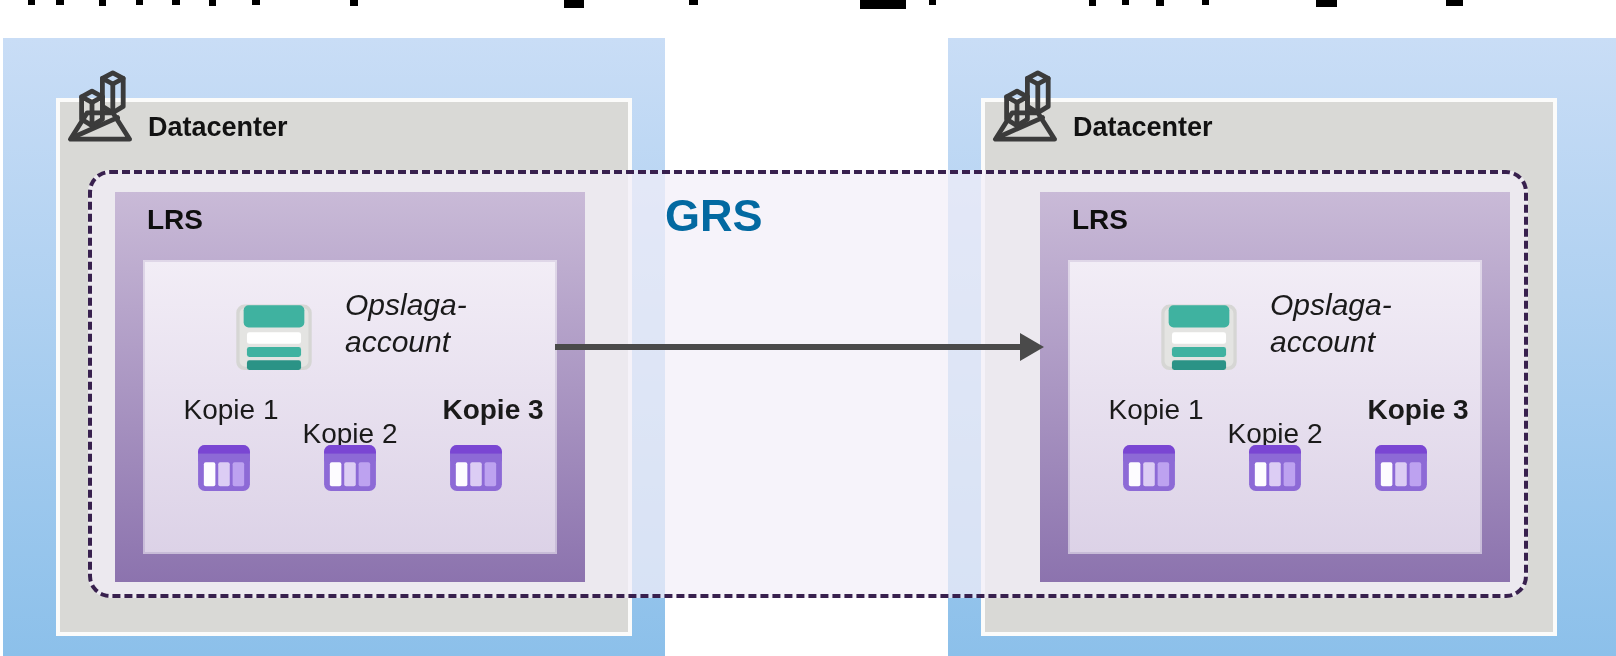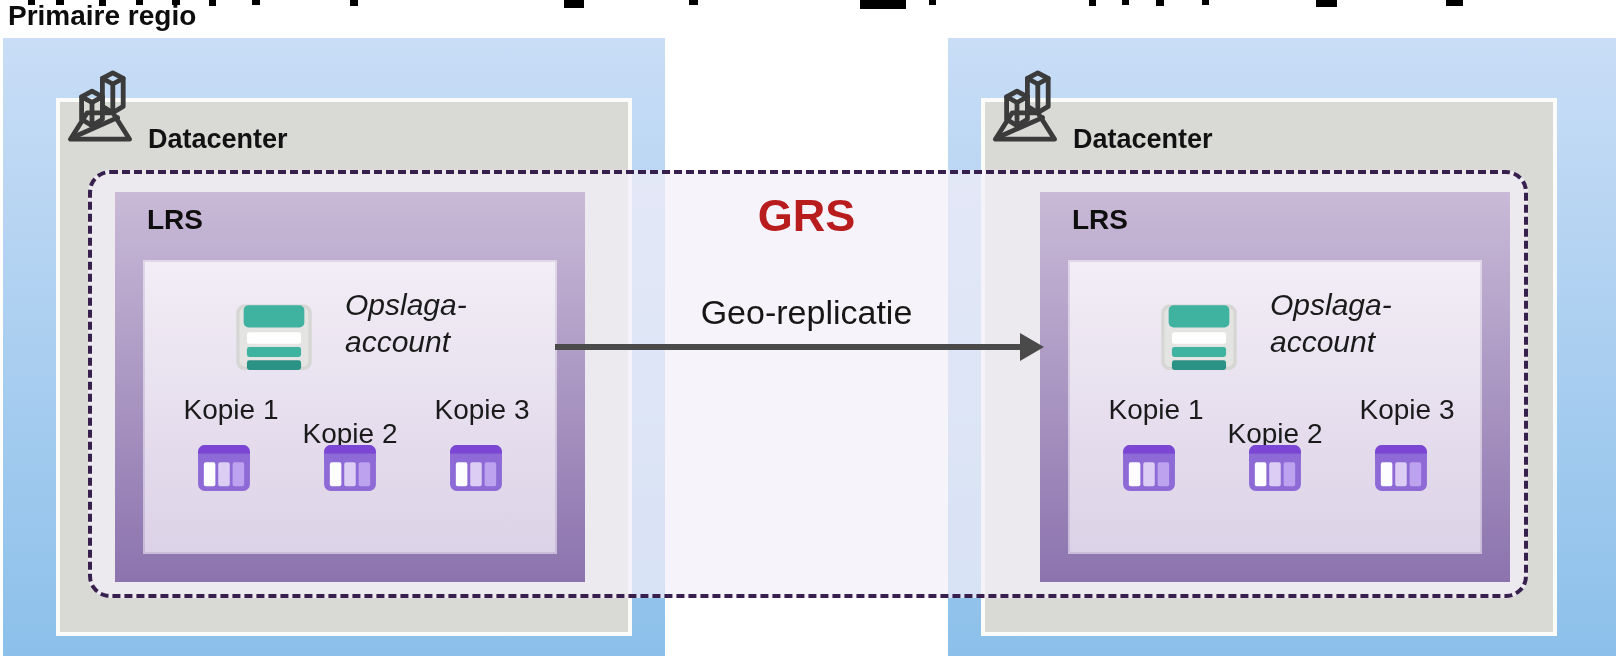--- a/index.html
+++ b/index.html
@@ -23,21 +23,21 @@
   
   .dc-box{position:absolute;top:98px;width:568px;height:530px;background:var(--dc-fill);border:4px solid var(--dc-border);}
   .dc-left{left:56px;}
   .dc-right{left:981px;}
 
   .dc-icon{position:absolute;top:64px;width:80px;height:88px;}
   .dc-icon-left{left:60px;}
   .dc-icon-right{left:985px;}
   .dc-stroke{fill:none;stroke:var(--icon-stroke);stroke-width:6;stroke-linejoin:round;stroke-linecap:round;}
 
-  .dc-label{position:absolute;top:112px;font-size:27px;font-weight:700;color:#121212;white-space:nowrap;margin-top:12px;}
+  .dc-label{position:absolute;top:112px;font-size:27px;font-weight:700;color:#121212;white-space:nowrap;}
   .dc-label-left{left:148px;}
   .dc-label-right{left:1073px;}
 
   
   .grs-overlay{position:absolute;left:88px;top:170px;width:1440px;height:428px;box-sizing:border-box;
     background:var(--grs-fill);border:4px dashed var(--grs-border);border-radius:22px;}
 
   
   .lrs-box{position:absolute;top:192px;width:470px;height:390px;
     background:linear-gradient(180deg,var(--lrs-top) 0%,var(--lrs-bottom) 100%);}
@@ -54,39 +54,39 @@
   .st-body2{fill:#e4e4e2;}
   .st-teal{fill:var(--storage-teal);}
   .st-white{fill:#ffffff;}
   .st-teal-dark{fill:var(--storage-teal-dark);}
 
   .storage-label{position:absolute;left:200px;top:24px;font-size:30px;line-height:37px;color:#1a1a1a;font-style:italic;}
 
   .copy-label{position:absolute;top:132px;width:140px;text-align:center;font-size:28px;color:#1a1a1a;white-space:nowrap;}
   .copy-label.c1{left:16px;}
   .copy-label.c2{left:135px;margin-top:24px;}
-  .copy-label.c3{left:267px;}
+  .copy-label.c3{left:278px;font-weight:bold;}
 
   .table-icon{position:absolute;top:182px;width:54px;height:48px;}
   .table-icon.c1{left:52px;}
   .table-icon.c2{left:178px;}
   .table-icon.c3{left:304px;}
   .tb-frame{fill:var(--table-frame);}
   .tb-header{fill:var(--table-header);}
   .tb-col-white{fill:#fdfcff;}
   .tb-col-light{fill:var(--table-col-light);}
   .tb-col-mid{fill:var(--table-col-mid);}
 
   
   .arrow-line{position:absolute;left:555px;top:344px;width:466px;height:6px;background:var(--arrow);}
   .arrow-head{position:absolute;left:1020px;top:333px;width:0;height:0;
     border-top:14px solid transparent;border-bottom:14px solid transparent;border-left:24px solid var(--arrow);}
 
   
-  .grs-title{position:absolute;left:665px;top:190px;width:283px;text-align:center;font-size:45px;font-weight:700;color:#b91c1c;}
+  .grs-title{position:absolute;left:665px;top:190px;width:283px;text-align:left;font-size:45px;font-weight:700;color:#0369a1;}
   .geo-label{position:absolute;left:640px;top:293px;width:333px;text-align:center;font-size:34px;color:#161616;white-space:nowrap;}
 </style>
 </head>
 <body>
 
 <div class="stage">
 
   <div class="region-bg region-bg-left"></div>
   <div class="region-bg region-bg-right"></div>
 
@@ -205,23 +205,21 @@
         <rect class="tb-col-light" x="22" y="19" width="12" height="25" rx="2"></rect>
         <rect class="tb-col-mid" x="37" y="19" width="12" height="25" rx="2"></rect>
       </svg>
     </div>
   </div>
 
   <div class="arrow-line"></div>
   <div class="arrow-head"></div>
 
   <div class="grs-title">GRS</div>
-  <div class="geo-label">Geo-replicatie</div>
-
-  <div class="region-title title-left">Primaire regio</div>
+
 
   <div id="crop-marks">
       <div class="crop-mark" style="left: 28px; width: 7px; height: 5px;"></div>
       <div class="crop-mark" style="left: 56px; width: 8px; height: 5px;"></div>
       <div class="crop-mark" style="left: 99px; width: 7px; height: 6px;"></div>
       <div class="crop-mark" style="left: 136px; width: 7px; height: 5px;"></div>
       <div class="crop-mark" style="left: 172px; width: 8px; height: 5px;"></div>
       <div class="crop-mark" style="left: 209px; width: 7px; height: 6px;"></div>
       <div class="crop-mark" style="left: 252px; width: 8px; height: 5px;"></div>
       <div class="crop-mark" style="left: 350px; width: 8px; height: 6px;"></div>

